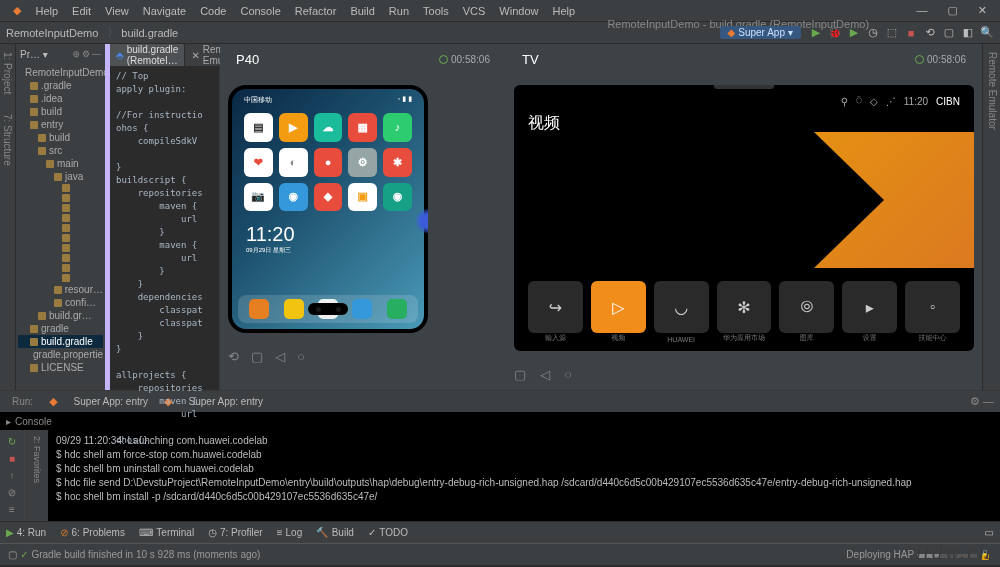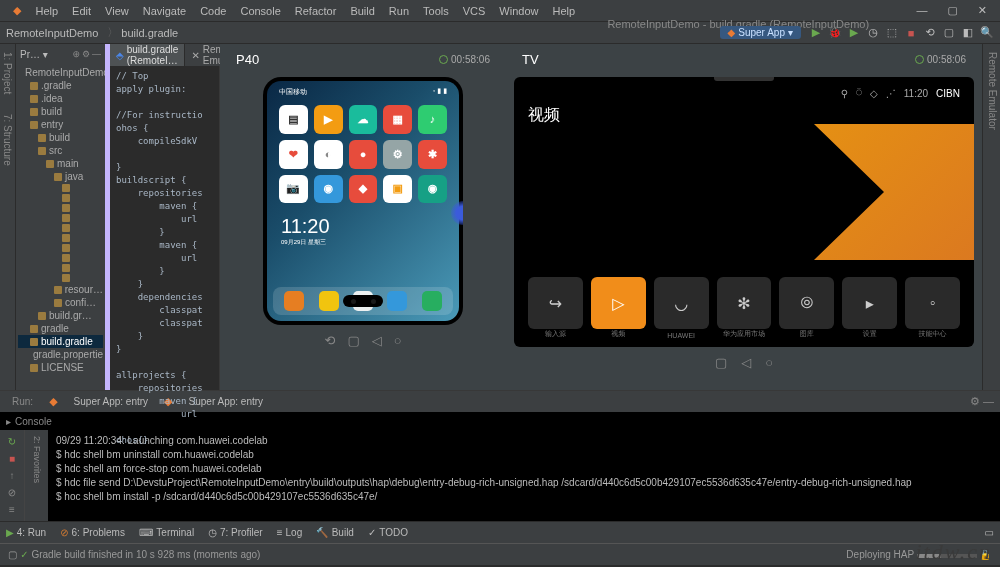--- a/index.html
+++ b/index.html
@@ -24,21 +24,21 @@
 .tree div { white-space:nowrap; padding:1px 0; color:#aaa; display:flex; align-items:center; gap:3px; }
 .tree .folder-icon { width:8px; height:8px; background:#9a7b3f; display:inline-block; border-radius:1px; }
 .tree .sel { background:#0d293e; color:#fff; }
 .tree .d1{padding-left:4px}.tree .d2{padding-left:12px}.tree .d3{padding-left:20px}.tree .d4{padding-left:28px}.tree .d5{padding-left:36px}.tree .d6{padding-left:44px}
 .editor-col { width:110px; background:#2b2b2b; border-right:1px solid #383838; position:relative; }
 .editor-tabs { height:22px; background:#3c3f41; display:flex; font-size:10px; }
 .editor-tab { padding:3px 6px; background:#4e5254; color:#ddd; border-right:1px solid #2b2b2b; display:flex; align-items:center; gap:3px; }
 .editor-tab.inactive { background:#3c3f41; color:#aaa; }
 .code { padding:4px 6px; font-family:Consolas,monospace; font-size:9px; line-height:13px; color:#a9b7c6; white-space:pre; overflow:hidden; }
 .emulator-area { flex:1; background:#3c4245; display:flex; position:relative; }
-.emu-col { flex:1; display:flex; flex-direction:column; align-items:center; padding:8px; }
+.emu-col { flex:1; display:flex; flex-direction:column; padding:8px;gap:8px; }
 .emulator-header { display:flex; justify-content:space-between; width:100%; padding:0 8px; }
 .emu-name { color:#fff; font-size:13px; font-weight:500; }
 .emu-time { display:flex; align-items:center; gap:3px; color:#aaa; font-size:10px; }
 .emu-time .clock { width:9px; height:9px; border:1.5px solid #6aa84f; border-radius:50%; }
 .phone-device { width:200px; height:248px; background:#000; border-radius:18px; margin-top:10px; position:relative; overflow:hidden; padding:4px; }
 .phone-screen { background:linear-gradient(135deg,#0a2845 0%,#1a4d6a 38%,#4a9ab8 100%); width:100%; height:100%; border-radius:14px; position:relative; padding:6px; overflow:hidden; }
 .phone-status { display:flex; justify-content:space-between; font-size:7px; color:#fff; padding:0 6px; }
 .app-grid { display:grid; grid-template-columns:repeat(5,1fr); gap:6px; padding:8px 6px; }
 .app-icon { aspect-ratio:1; border-radius:6px; display:flex; align-items:center; justify-content:center; font-size:11px; font-weight:bold; color:#fff; }
 .phone-time { color:#fff; font-size:20px; font-weight:300; margin:4px 0 0 8px; }
@@ -430,22 +430,22 @@
       <span style="color:#c75450">■</span>
       <span>↑</span>
       <span>⊘</span>
       <span>≡</span>
     </div>
     <div class="console-icons" style="border-left:1px solid #444">
       <span style="writing-mode:vertical-rl;font-size:9px">2: Favorites</span>
     </div>
     <div class="console-text" id="console">
         <div>09/29 11:20:34: Launching com.huawei.codelab</div>
+        <div>$ hdc shell am force-stop com.huawei.codelab</div>
         <div>$ hdc shell bm uninstall com.huawei.codelab</div>
-        <div>$ hdc shell am force-stop com.huawei.codelab</div>
         <div>$ hdc file send D:\DevstuProject\RemoteInputDemo\entry\build\outputs\hap\debug\entry-debug-rich-unsigned.hap /sdcard/d440c6d5c00b429107ec5536d635c47e/entry-debug-rich-unsigned.hap</div>
         <div>$ hoc shell bm install -p /sdcard/d440c6d5c00b429107ec5536d635c47e/</div>
       </div>
   </div>
 </div>
 
 <div class="bottom-tools">
   <span class="tool">
       <span class="green">▶</span>
       <span>4: Run</span>

